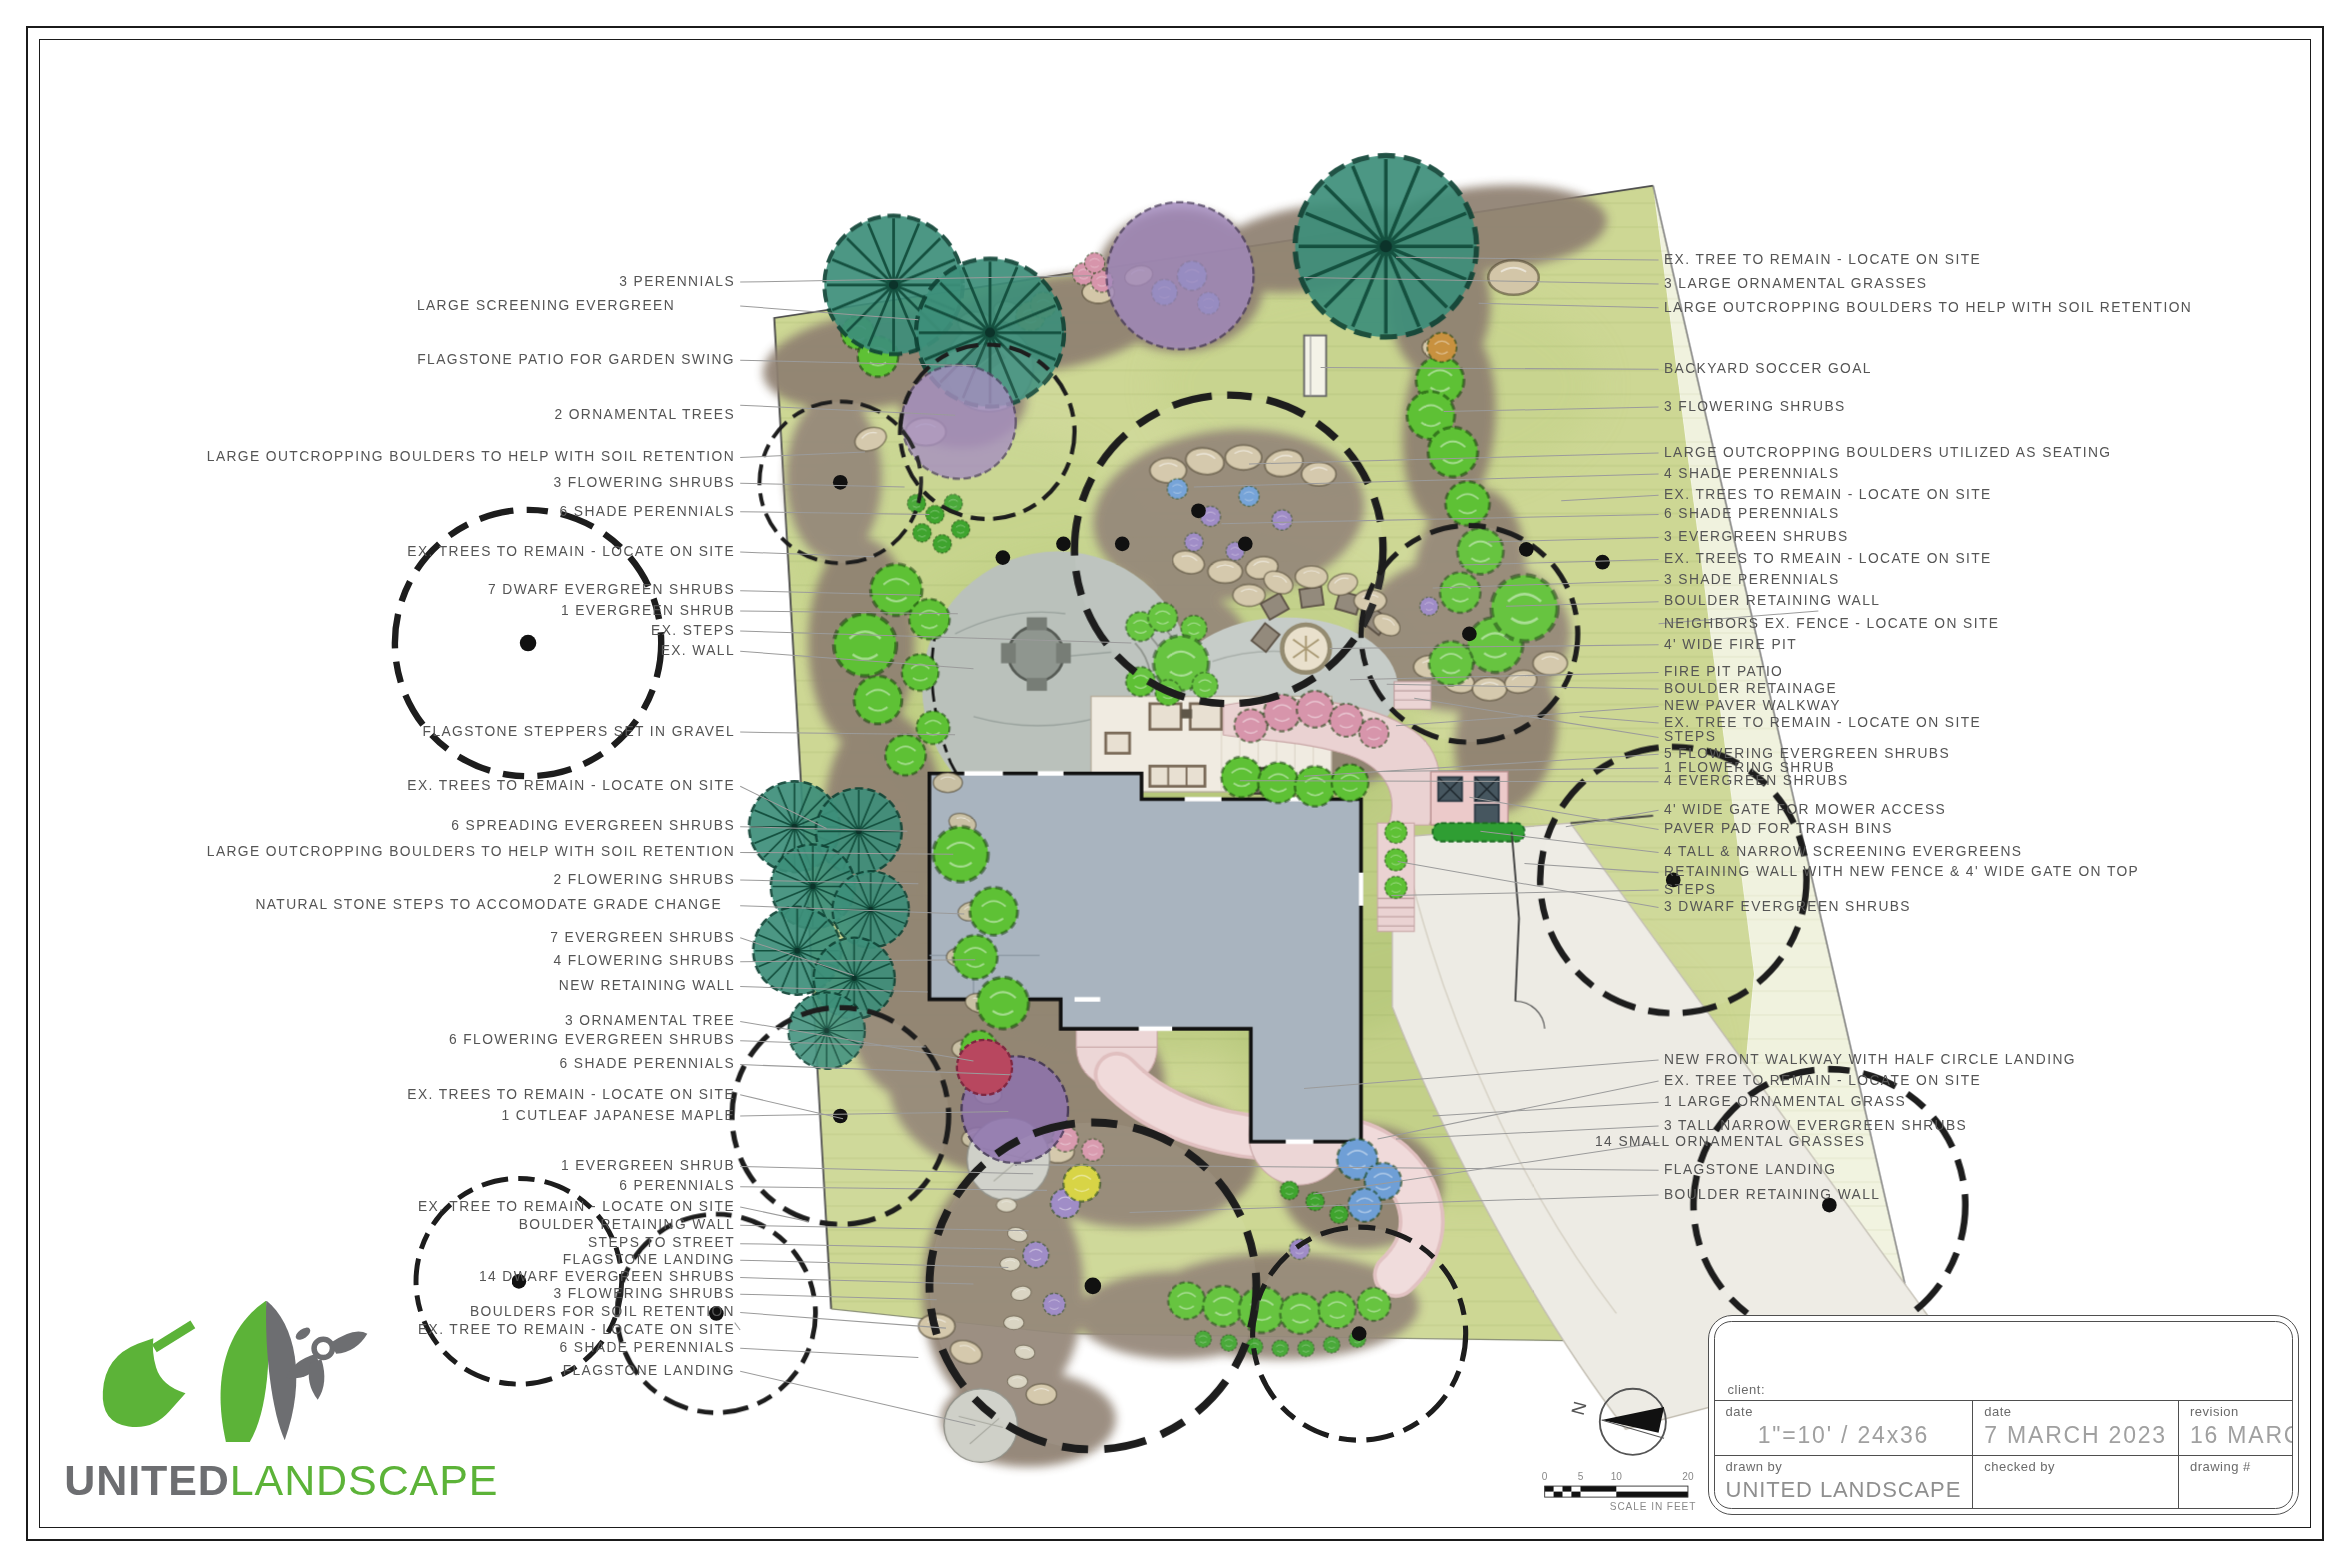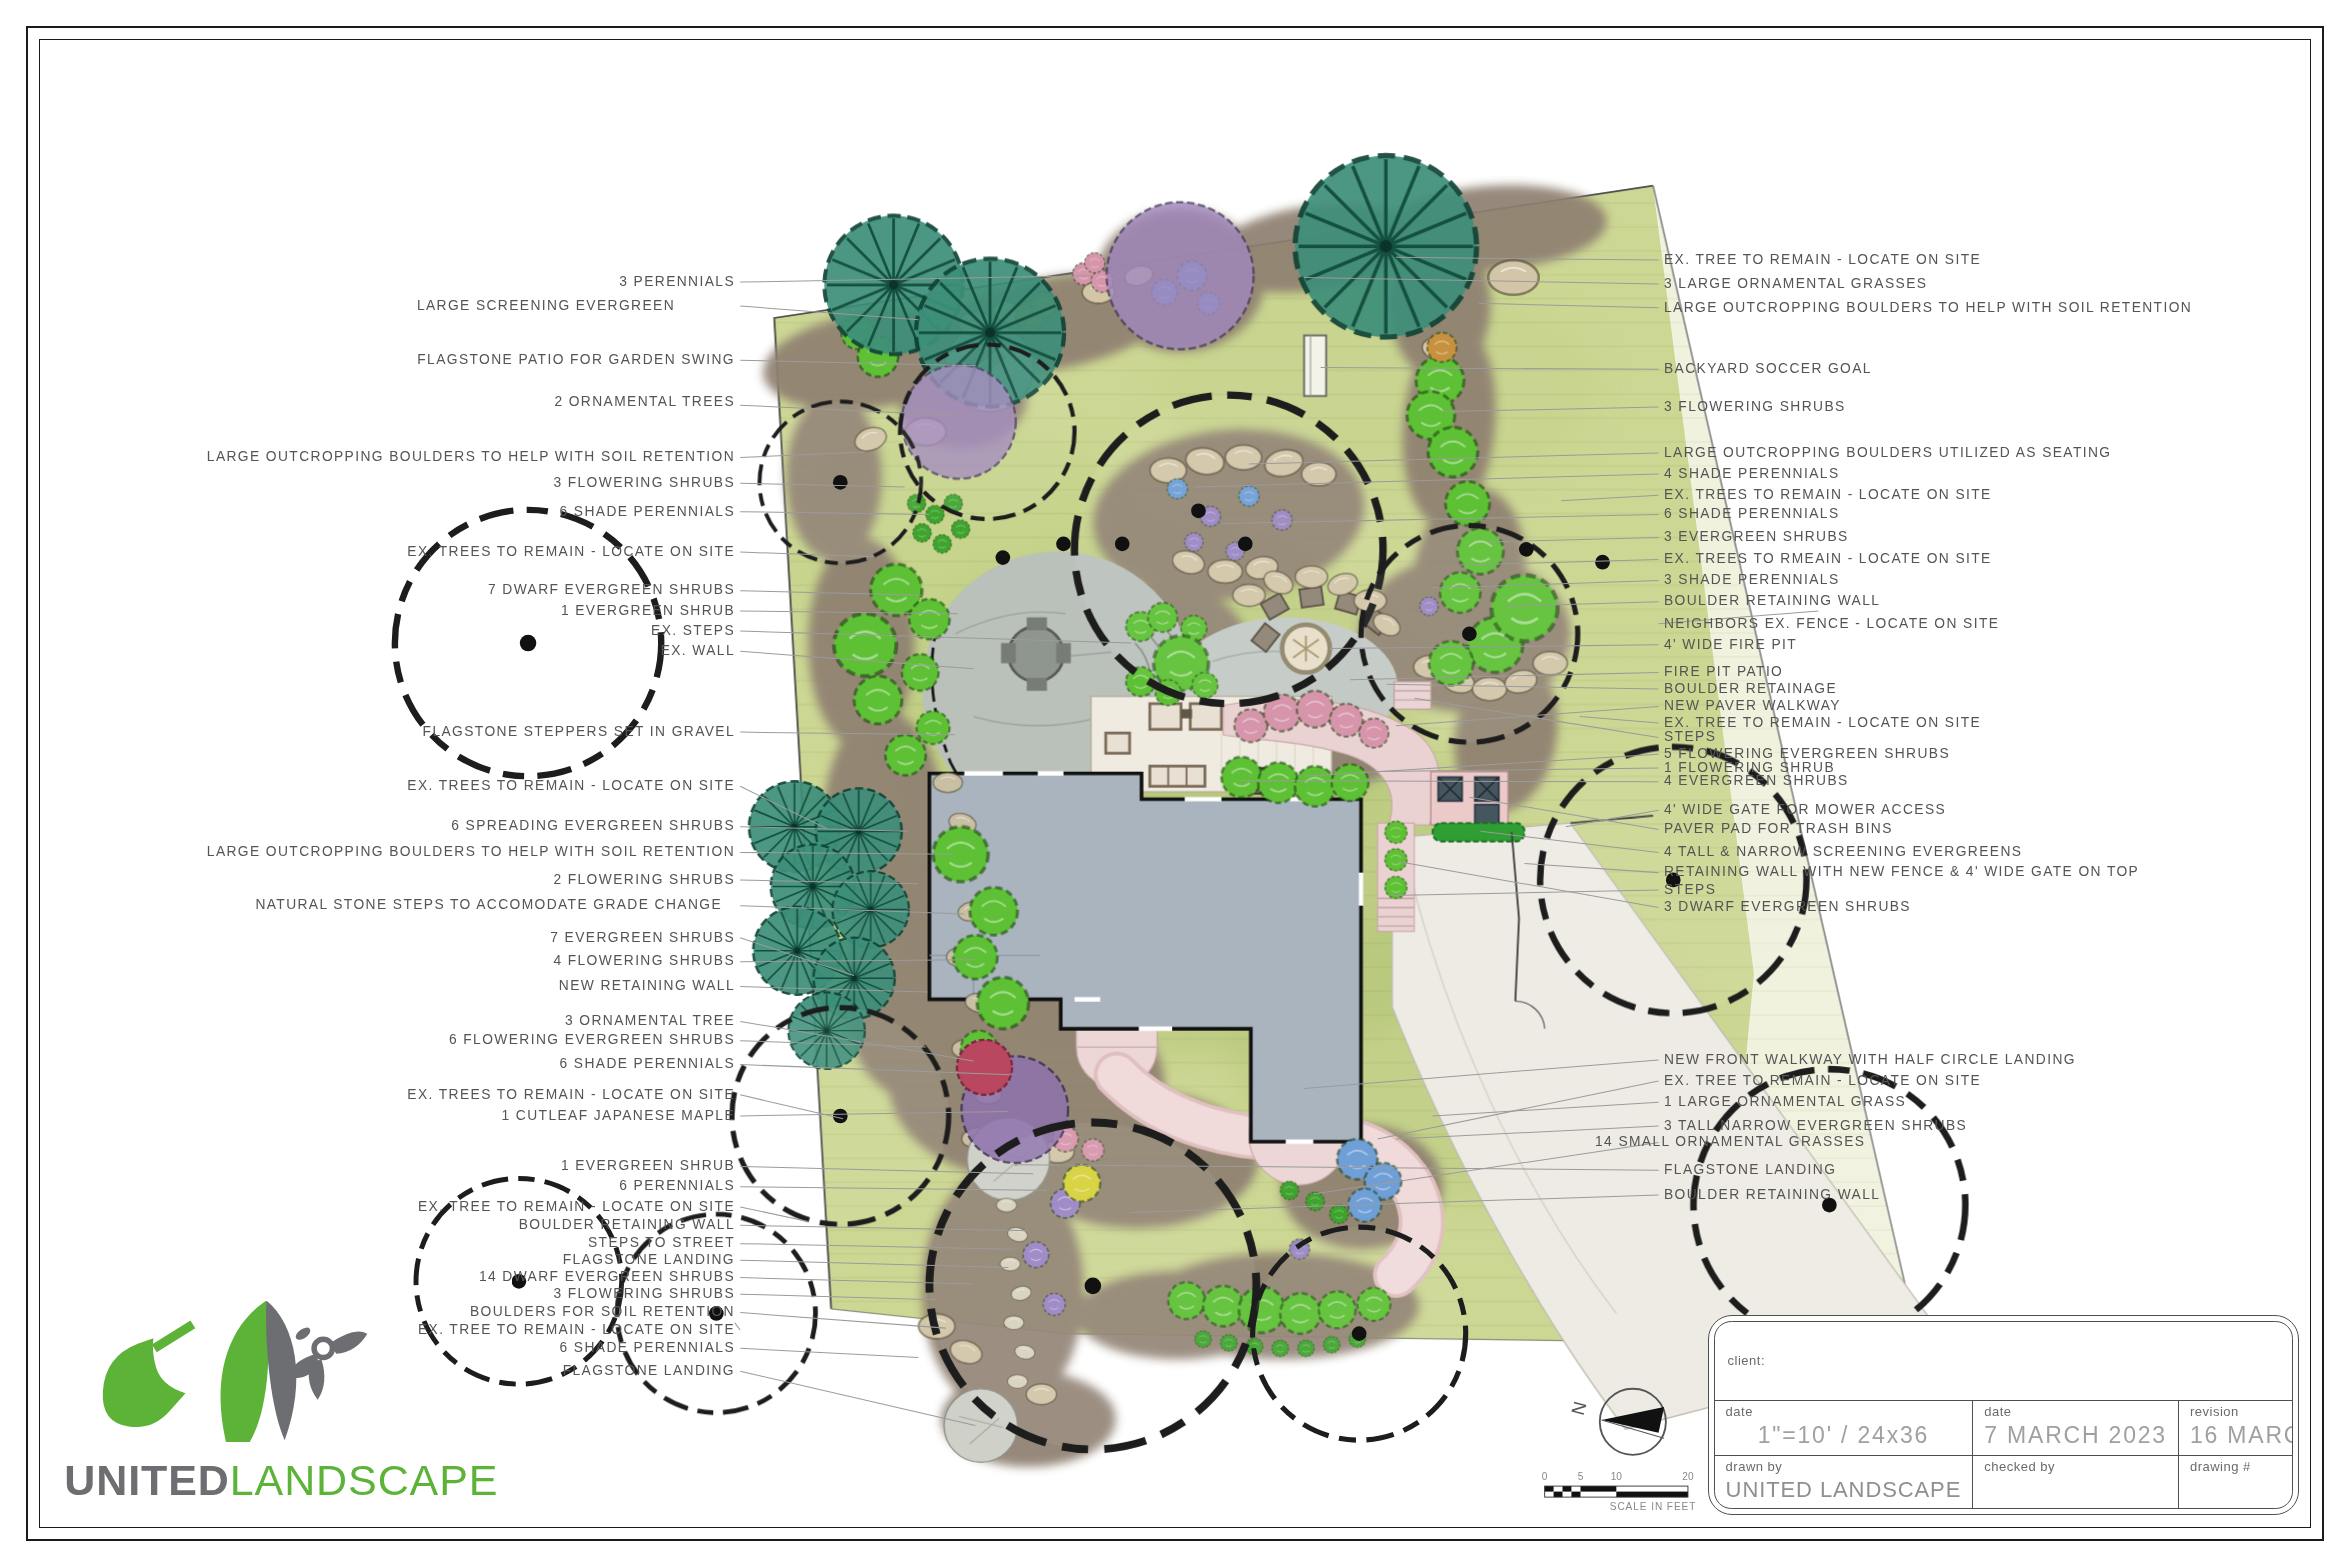--- a/index.html
+++ b/index.html
@@ -15,21 +15,21 @@
   #annotations{position:absolute;left:0;top:0;width:2351px;height:1568px;pointer-events:none;}
   .ann{position:absolute;font-size:13.8px;line-height:1;letter-spacing:1.4px;color:#555;
        white-space:nowrap;transform:translateY(-50%);}
   .ann.left{text-align:right;}
   #leaders line{stroke:#9b9b9b;stroke-width:1.1;}
   
   .tblock{position:absolute;left:1708px;top:1315px;width:591px;height:200px;
        border:1.8px solid #4f4f4f;border-radius:24px;padding:4.6px;background:#fff;box-sizing:border-box;}
   .tb-inner{border:0.9px solid #4f4f4f;border-radius:17.4px;height:100%;display:flex;
        flex-direction:column;overflow:hidden;box-sizing:border-box;}
-  .tb-client{flex:1;display:flex;align-items:center;padding:1.8px 13px 3.7px;border-bottom:0.9px solid #4f4f4f;}
+  .tb-client{flex:1;display:flex;align-items:flex-end;padding:1.8px 13px 3.7px;border-bottom:0.9px solid #4f4f4f;}
   .tb-label{font-size:13px;color:#6b6b6b;letter-spacing:0.5px;}
   .tb-grid{display:grid;grid-template-columns:1fr 1.03fr 1fr;height:107px;}
   .tb-cell{border-right:0.9px solid #4f4f4f;border-bottom:0.9px solid #4f4f4f;
        padding:2.8px 11px;display:flex;flex-direction:column;box-sizing:border-box;}
   .tb-cell:nth-child(3n){border-right:none;}
   .tb-cell.last-row{border-bottom:none;}
   .tb-value{flex:1;display:flex;align-items:center;justify-content:center;
        font-size:23px;color:#a0a0a0;letter-spacing:1.8px;white-space:nowrap;}
   .tb-value.drawnby{font-size:22px;color:#8f8f8f;justify-content:flex-start;letter-spacing:0.9px;}
   
@@ -551,21 +551,21 @@
     </g>
 </svg>
 
 <div class="frame-outer"></div>
 <div class="frame-inner"></div>
 
 <div id="annotations">
     <div class="ann left" style="top: 282px; right: 1616px;">3 PERENNIALS</div>
     <div class="ann left" style="top: 306px; right: 1676px;">LARGE SCREENING EVERGREEN</div>
     <div class="ann left" style="top: 360px; right: 1616px;">FLAGSTONE PATIO FOR GARDEN SWING</div>
-    <div class="ann left" style="top: 402px; right: 1616px;">2 ORNAMENTAL TREES</div>
+    <div class="ann left" style="top: 415px; right: 1616px;">2 ORNAMENTAL TREES</div>
     <div class="ann left" style="top: 457px; right: 1616px;">LARGE OUTCROPPING BOULDERS TO HELP WITH SOIL RETENTION</div>
     <div class="ann left" style="top: 483px; right: 1616px;">3 FLOWERING SHRUBS</div>
     <div class="ann left" style="top: 512px; right: 1616px;">6 SHADE PERENNIALS</div>
     <div class="ann left" style="top: 552px; right: 1616px;">EX. TREES TO REMAIN - LOCATE ON SITE</div>
     <div class="ann left" style="top: 590px; right: 1616px;">7 DWARF EVERGREEN SHRUBS</div>
     <div class="ann left" style="top: 611px; right: 1616px;">1 EVERGREEN SHRUB</div>
     <div class="ann left" style="top: 631px; right: 1616px;">EX. STEPS</div>
     <div class="ann left" style="top: 651px; right: 1616px;">EX. WALL</div>
     <div class="ann left" style="top: 732px; right: 1616px;">FLAGSTONE STEPPERS SET IN GRAVEL</div>
     <div class="ann left" style="top: 786px; right: 1616px;">EX. TREES TO REMAIN - LOCATE ON SITE</div>

